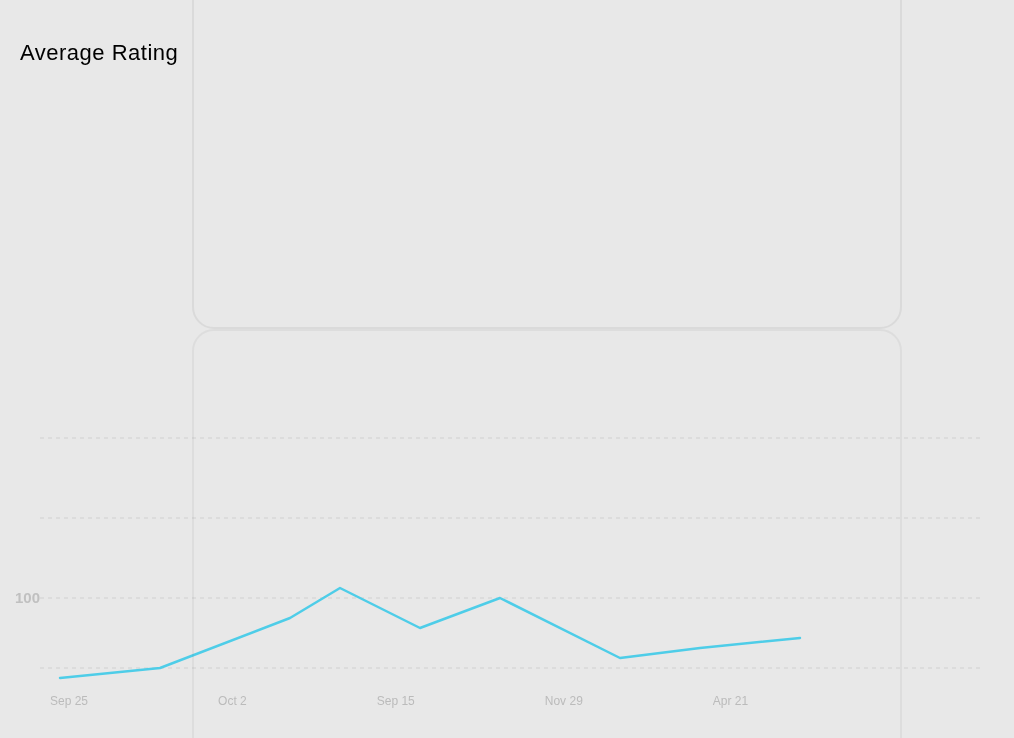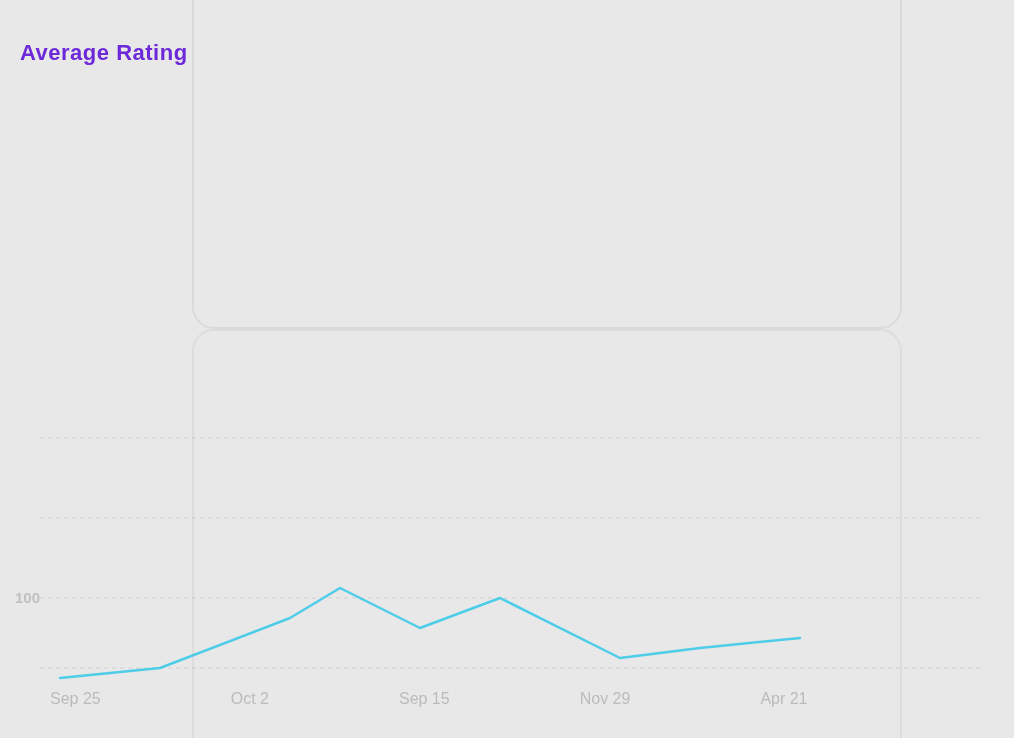--- a/index.html
+++ b/index.html
@@ -21,33 +21,33 @@
       width: 100%;
       height: 100%;
       background: #e8e8e8;
     }
 
     .bg-chart-label {
       position: absolute;
       left: 20px;
       top: 40px;
       font-size: 22px;
-      color: #6d28d9;
-      font-weight: 700;
+      color: #000000;
+      font-weight: 400;
       letter-spacing: 0.5px;
     }
 
     .bg-x-labels {
       position: absolute;
       bottom: 30px;
       left: 50px;
       display: flex;
       gap: 130px;
       color: #bbb;
-      font-size: 16px;
+      font-size: 12px;
     }
 
     
     .card-wrapper {
       position: relative;
       z-index: 10;
       margin-top: -80px;
       margin-left: 80px;
     }
     .shadow-2 {

